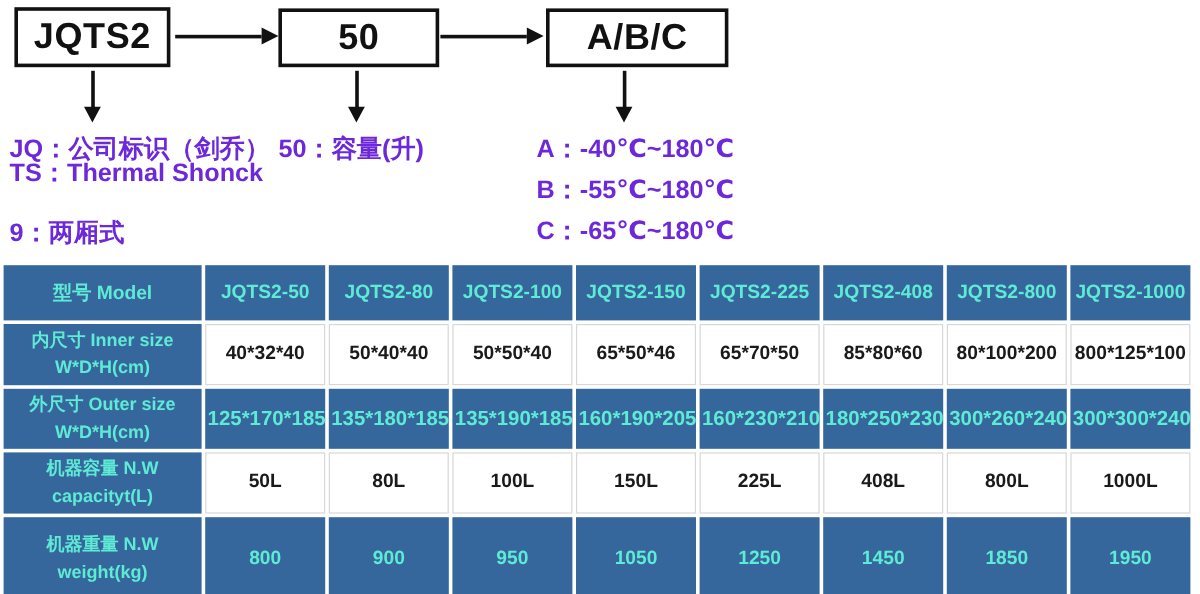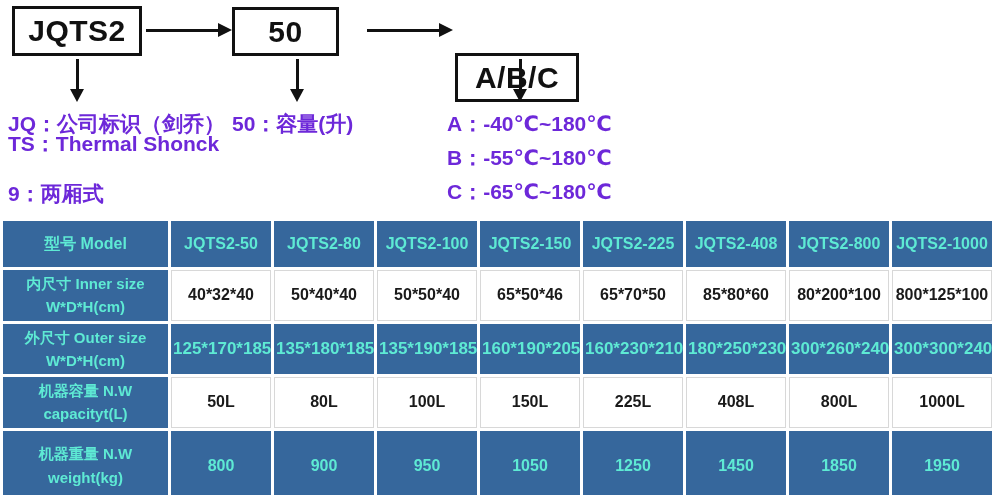--- a/index.html
+++ b/index.html
@@ -12,22 +12,22 @@
   }
 
   
   .diagram{ position:absolute; top:0; left:0; width:1000px; height:215px;padding-left:12px; }
   .dbox{
     position:absolute; border:3px solid #111; background:#fff;
     display:flex; align-items:center; justify-content:center;
     font-size:30px; font-weight:700; letter-spacing:0.5px;
   }
   .dbox.b1{ left:12px;  top:6px; width:130px; height:50px; }
-  .dbox.b2{ left:232px; top:7px; width:107px; height:49px; }
-  .dbox.b3{ left:455px; top:7px; width:124px; height:49px;margin-top:46px; }
+  .dbox.b2{ left:232px; top:7px; width:134px; height:49px; }
+  .dbox.b3{ left:455px; top:7px; width:152px; height:49px; }
 
   .hline{ position:absolute; height:3px; background:#111; }
   .hhead{ position:absolute; width:0; height:0;
           border-left:14px solid #111; border-top:7px solid transparent; border-bottom:7px solid transparent; }
   .vline{ position:absolute; width:3px; background:#111; }
   .vhead{ position:absolute; width:0; height:0;
           border-top:13px solid #111; border-left:7px solid transparent; border-right:7px solid transparent; }
 
   .note{ position:absolute; font-size:21px; font-weight:700; white-space:nowrap; color:#6d28d9; }
 
@@ -121,21 +121,21 @@
       <th class="blue rowlabel">
         <div>内尺寸 Inner size</div>
         <div>W*D*H(cm)</div>
       </th>
       <td class="lightcell val">40*32*40</td>
       <td class="lightcell val">50*40*40</td>
       <td class="lightcell val">50*50*40</td>
       <td class="lightcell val">65*50*46</td>
       <td class="lightcell val">65*70*50</td>
       <td class="lightcell val">85*80*60</td>
-      <td class="lightcell val">80*200*100</td>
+      <td class="lightcell val">80*100*200</td>
       <td class="lightcell val">800*125*100</td>
     </tr>
 
     <tr class="row-outer">
       <th class="blue rowlabel">
         <div>外尺寸 Outer size</div>
         <div>W*D*H(cm)</div>
       </th>
       <td class="blue val-outer">125*170*185</td>
       <td class="blue val-outer">135*180*185</td>

